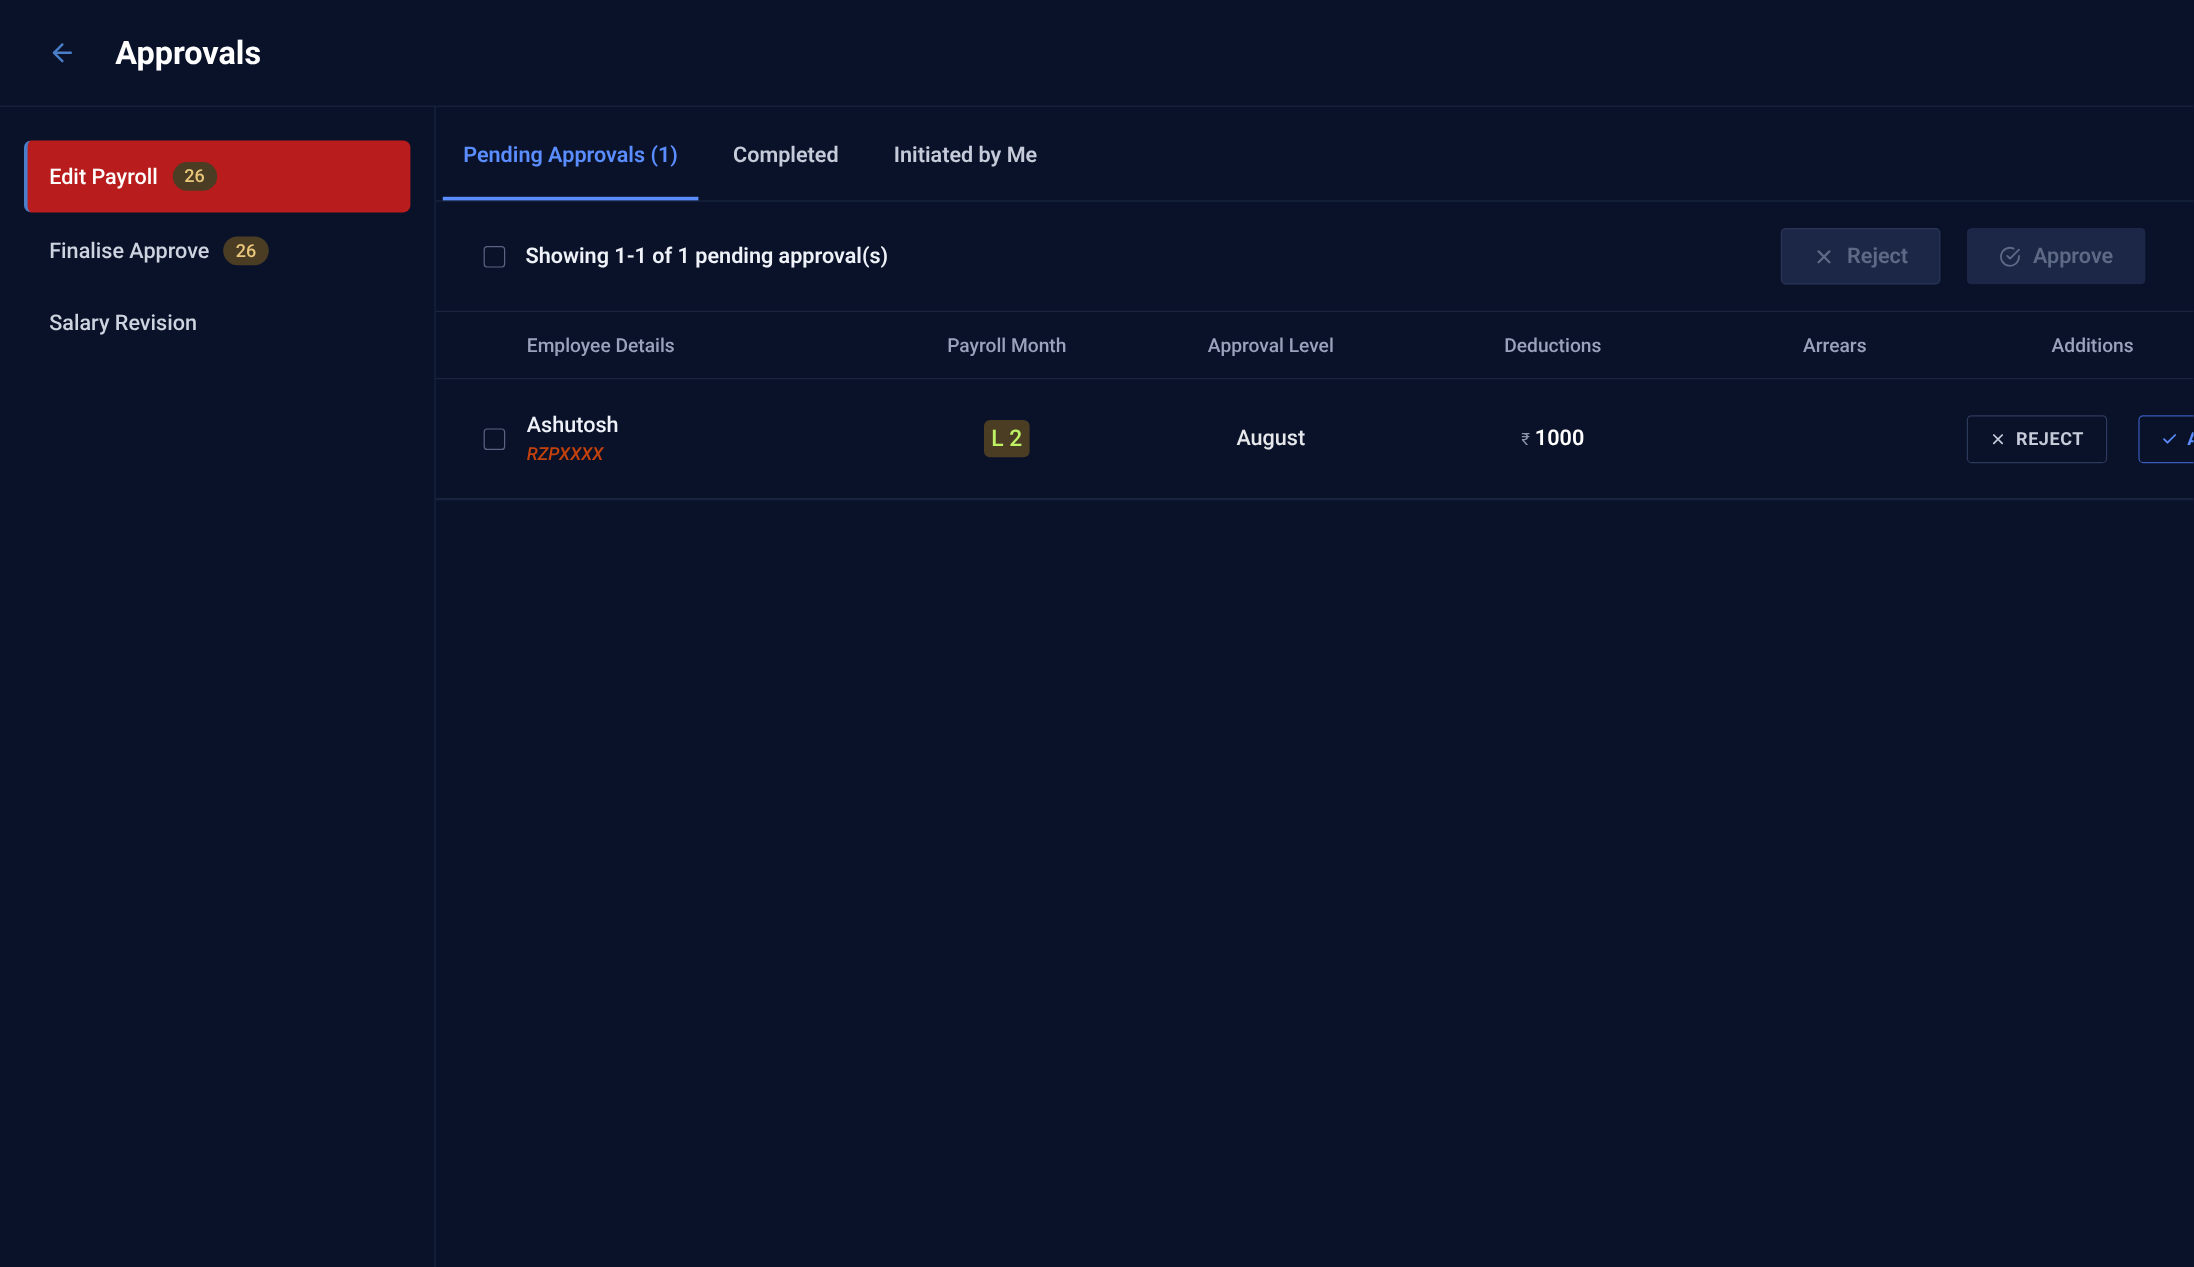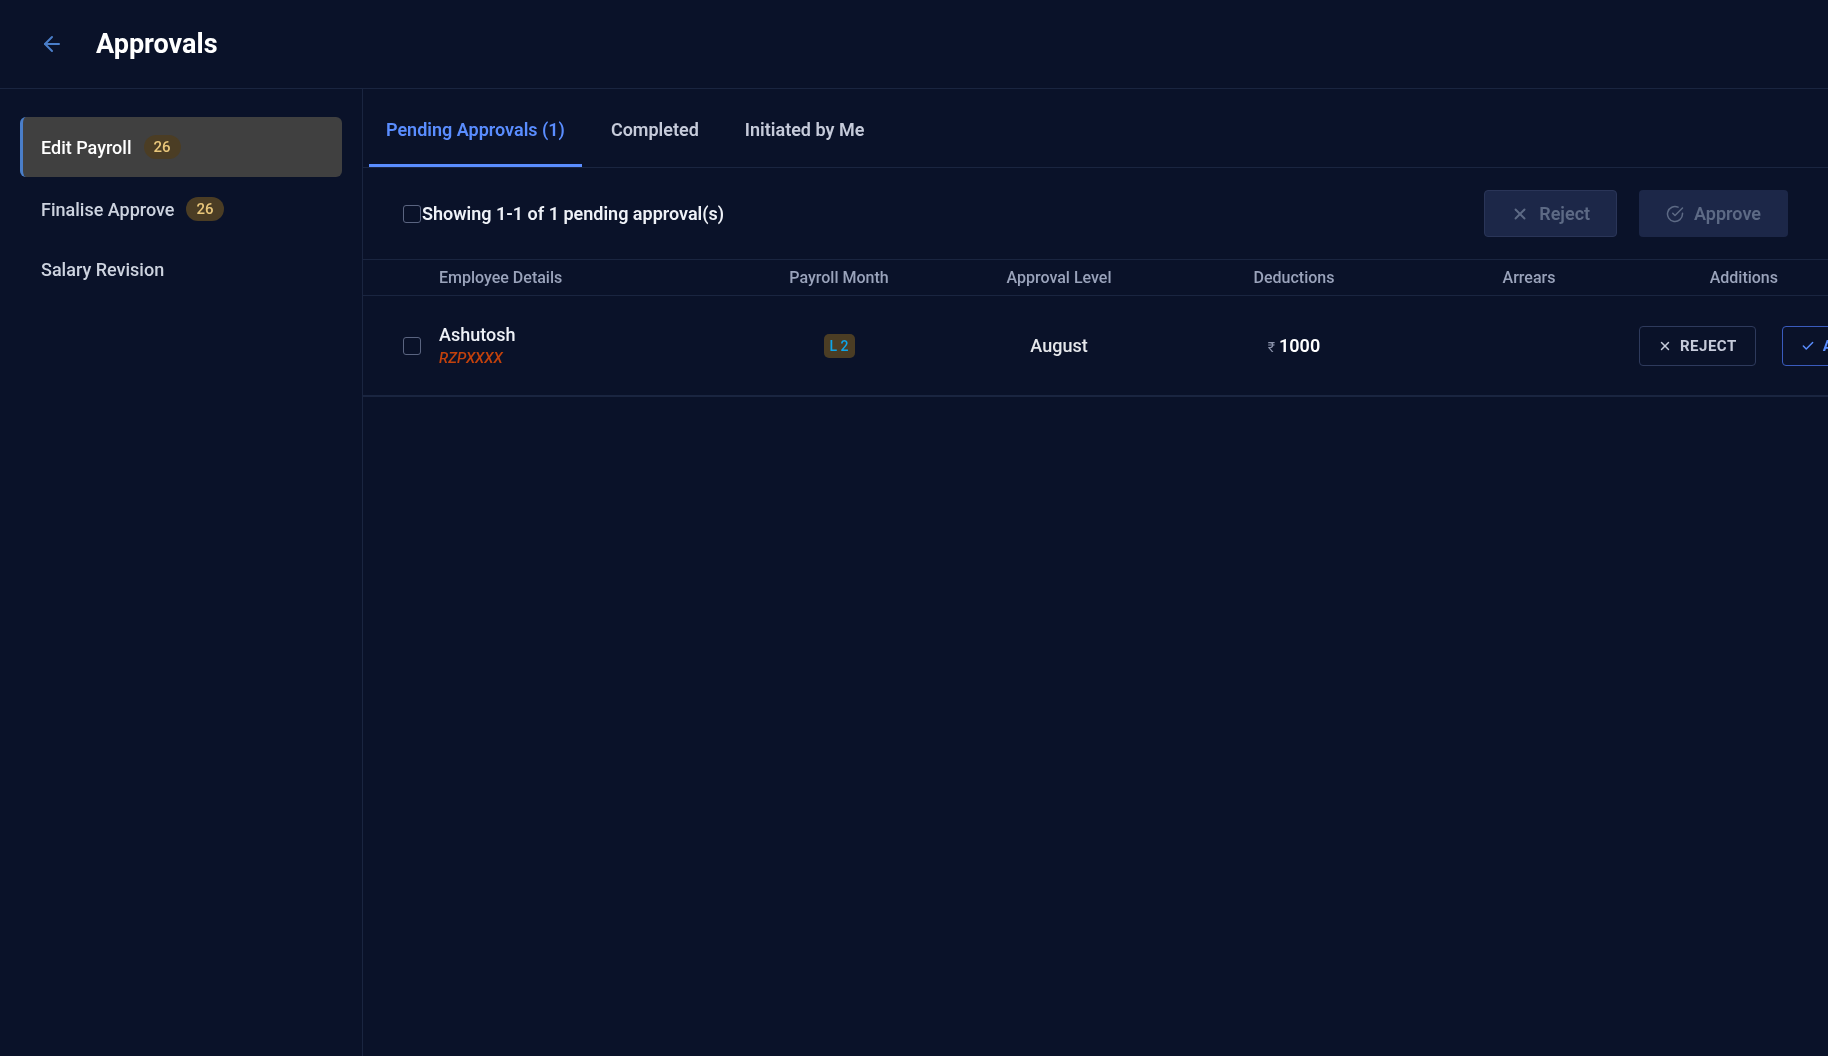--- a/index.html
+++ b/index.html
@@ -75,21 +75,21 @@
       gap: 12px;
       padding: 18px 18px;
       border-radius: 6px;
       cursor: pointer;
       font-size: 18px;
       color: #cdd3df;
       border-left: 3px solid transparent;
     }
 
     .sidebar-item.active {
-      background-color: #404040;
+      background-color: #b91c1c;
       border-left: 3px solid #4a7ec9;
       color: #ffffff;
     }
 
     .sidebar-item .label {
       font-weight: 500;
     }
 
     .badge {
       background-color: #4b3d24;
@@ -135,21 +135,21 @@
     .tab.active {
       color: #5a8dff;
       border-bottom-color: #5a8dff;
     }
 
     
     .subheader {
       display: flex;
       align-items: center;
       padding: 22px 40px 22px 40px;
-      gap: 1px;
+      gap: 17px;
     }
 
     .checkbox {
       width: 18px;
       height: 18px;
       border: 1.5px solid #5a6480;
       border-radius: 3px;
       background: transparent;
       cursor: pointer;
       flex-shrink: 0;
@@ -191,21 +191,21 @@
     }
 
     .btn svg {
       width: 18px;
       height: 18px;
     }
 
     .thead {
       display: flex;
       align-items: center;
-      padding: 8px 40px;
+      padding: 18px 40px;
       border-top: 1px solid #1a2540;
       border-bottom: 1px solid #1a2540;
     }
 
     .th, .td {
       flex: 1;
       font-size: 16px;
       color: #9aa3bb;
       font-weight: 500;
     }
@@ -239,22 +239,22 @@
     .emp-id {
       font-size: 15px;
       font-style: italic;
       color: #c2410c;
       margin-top: 4px;
     }
 
     .level-badge {
       display: inline-block;
       background-color: #4b3d24;
-      color: #0ea5e9;
-      font-size: 14px;
+      color: #bef264;
+      font-size: 19px;
       font-weight: 500;
       padding: 4px 6px;
       border-radius: 5px;
     }
 
     .currency-symbol {
       font-size: 14px;
       color: #8b93ab;
       margin-right: 4px;
       font-weight: normal;

